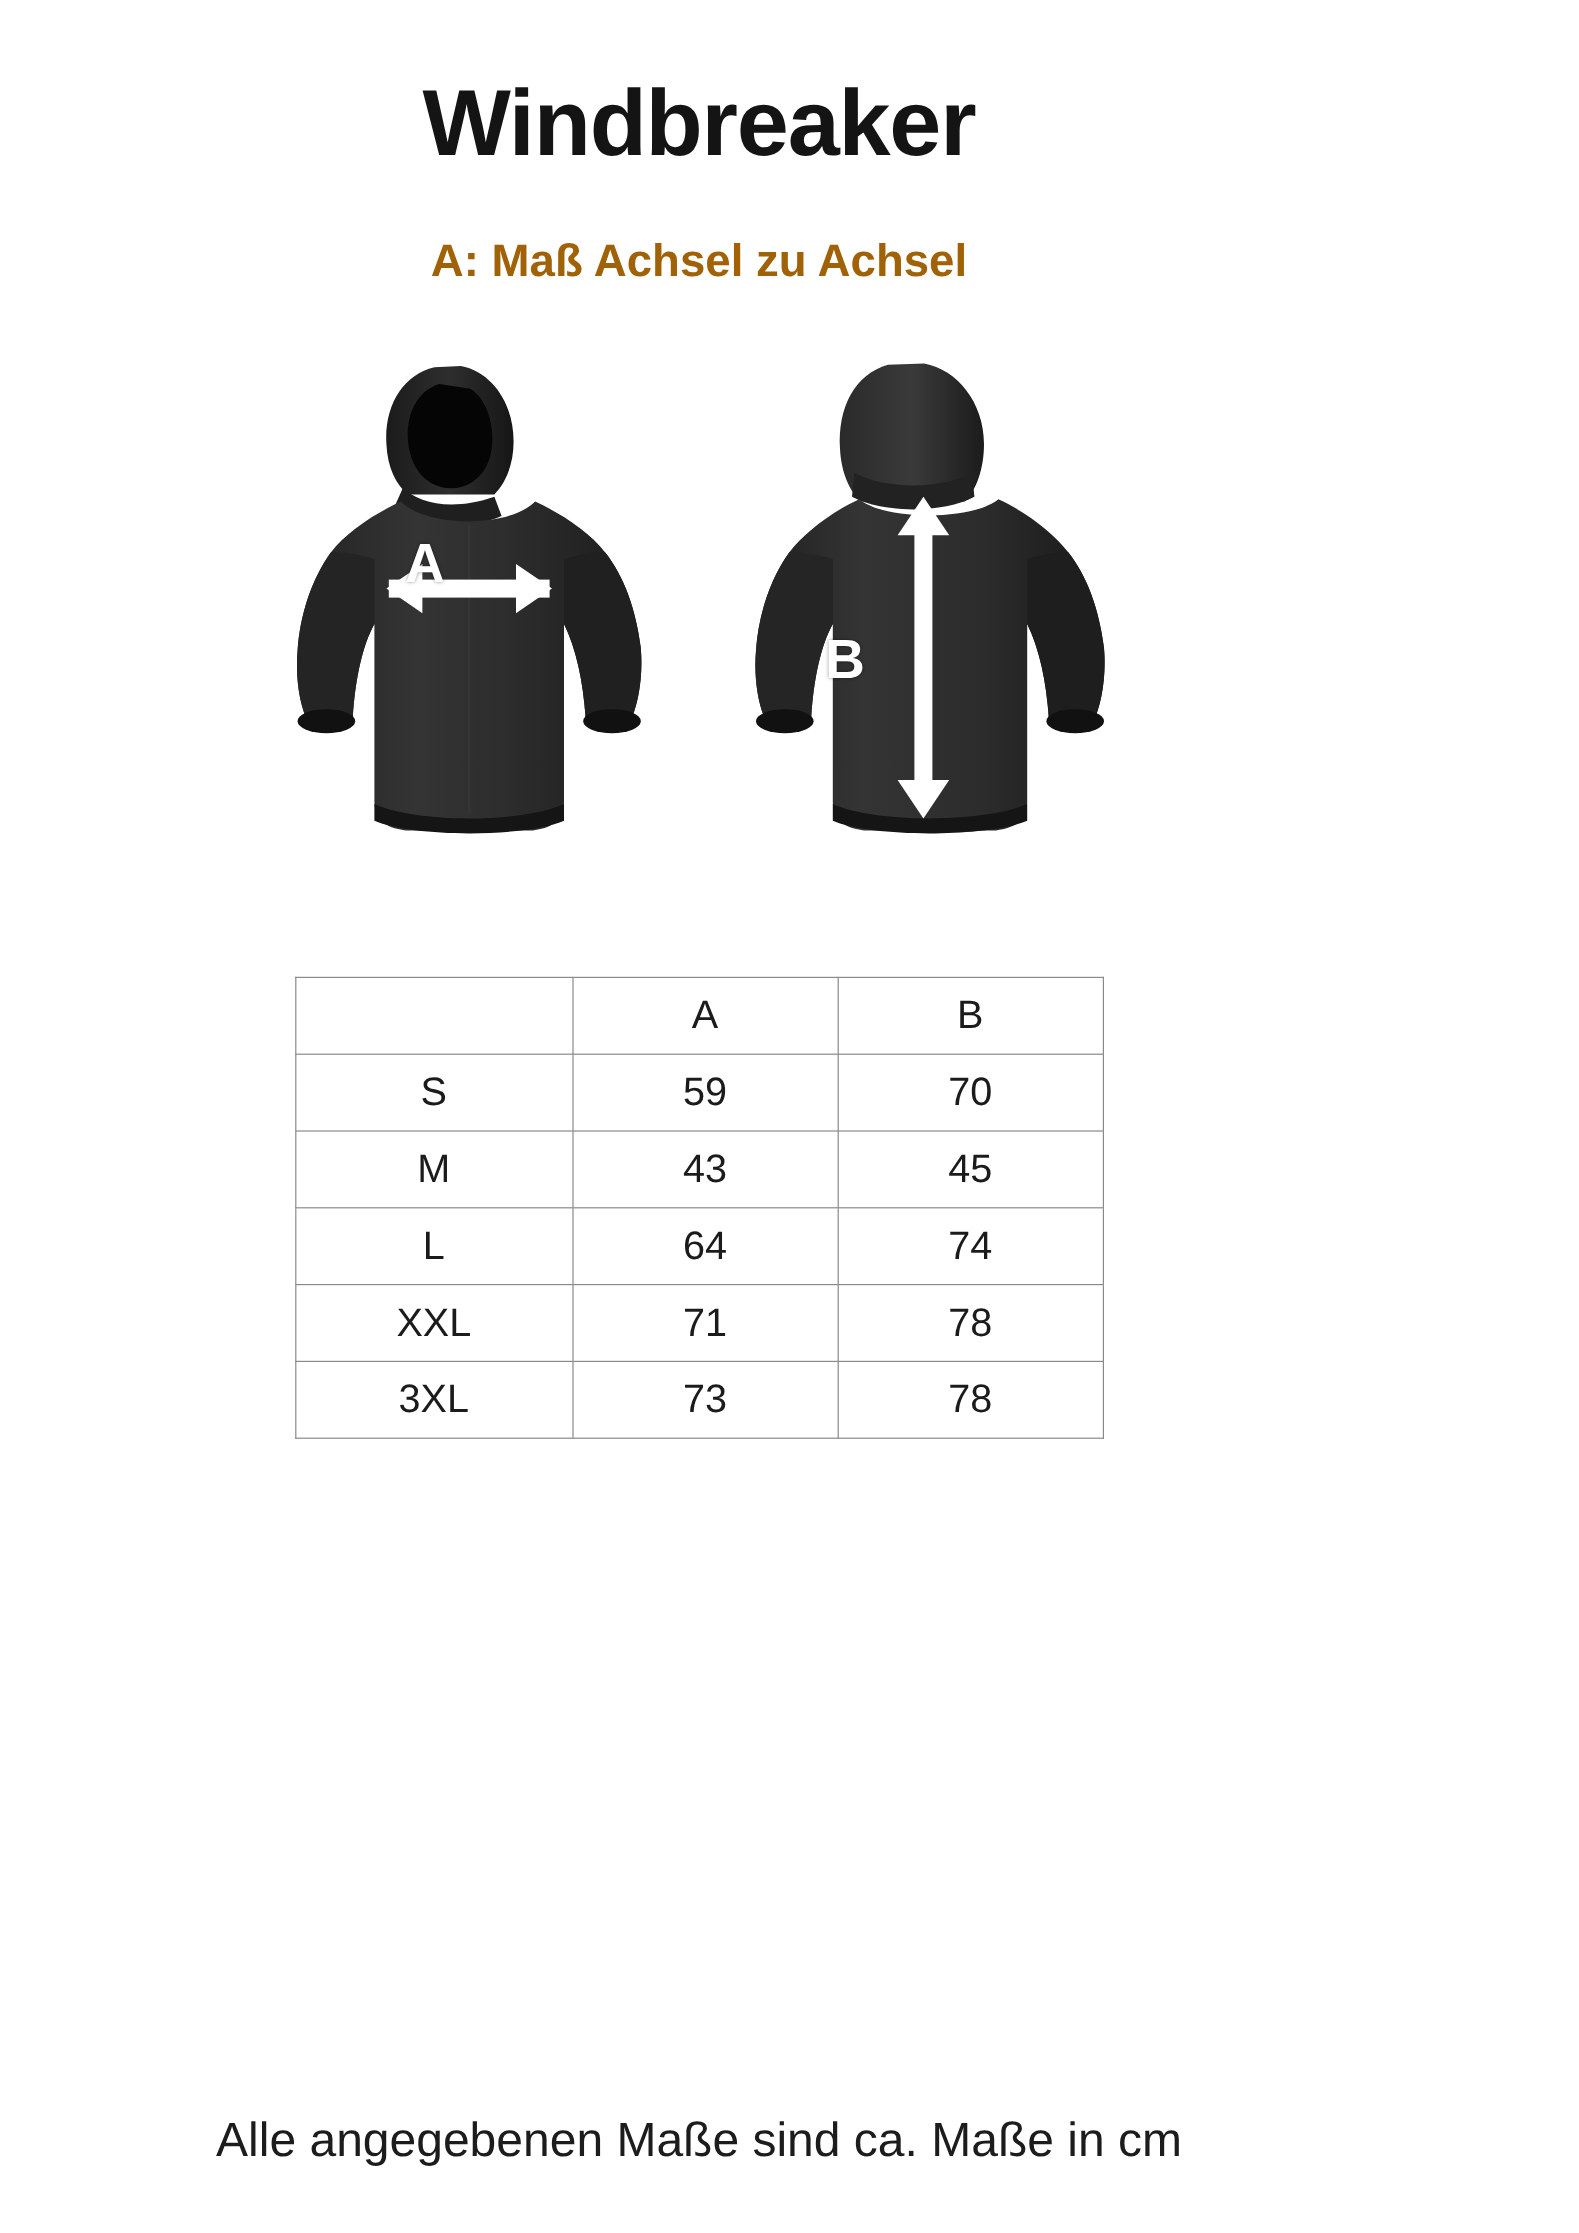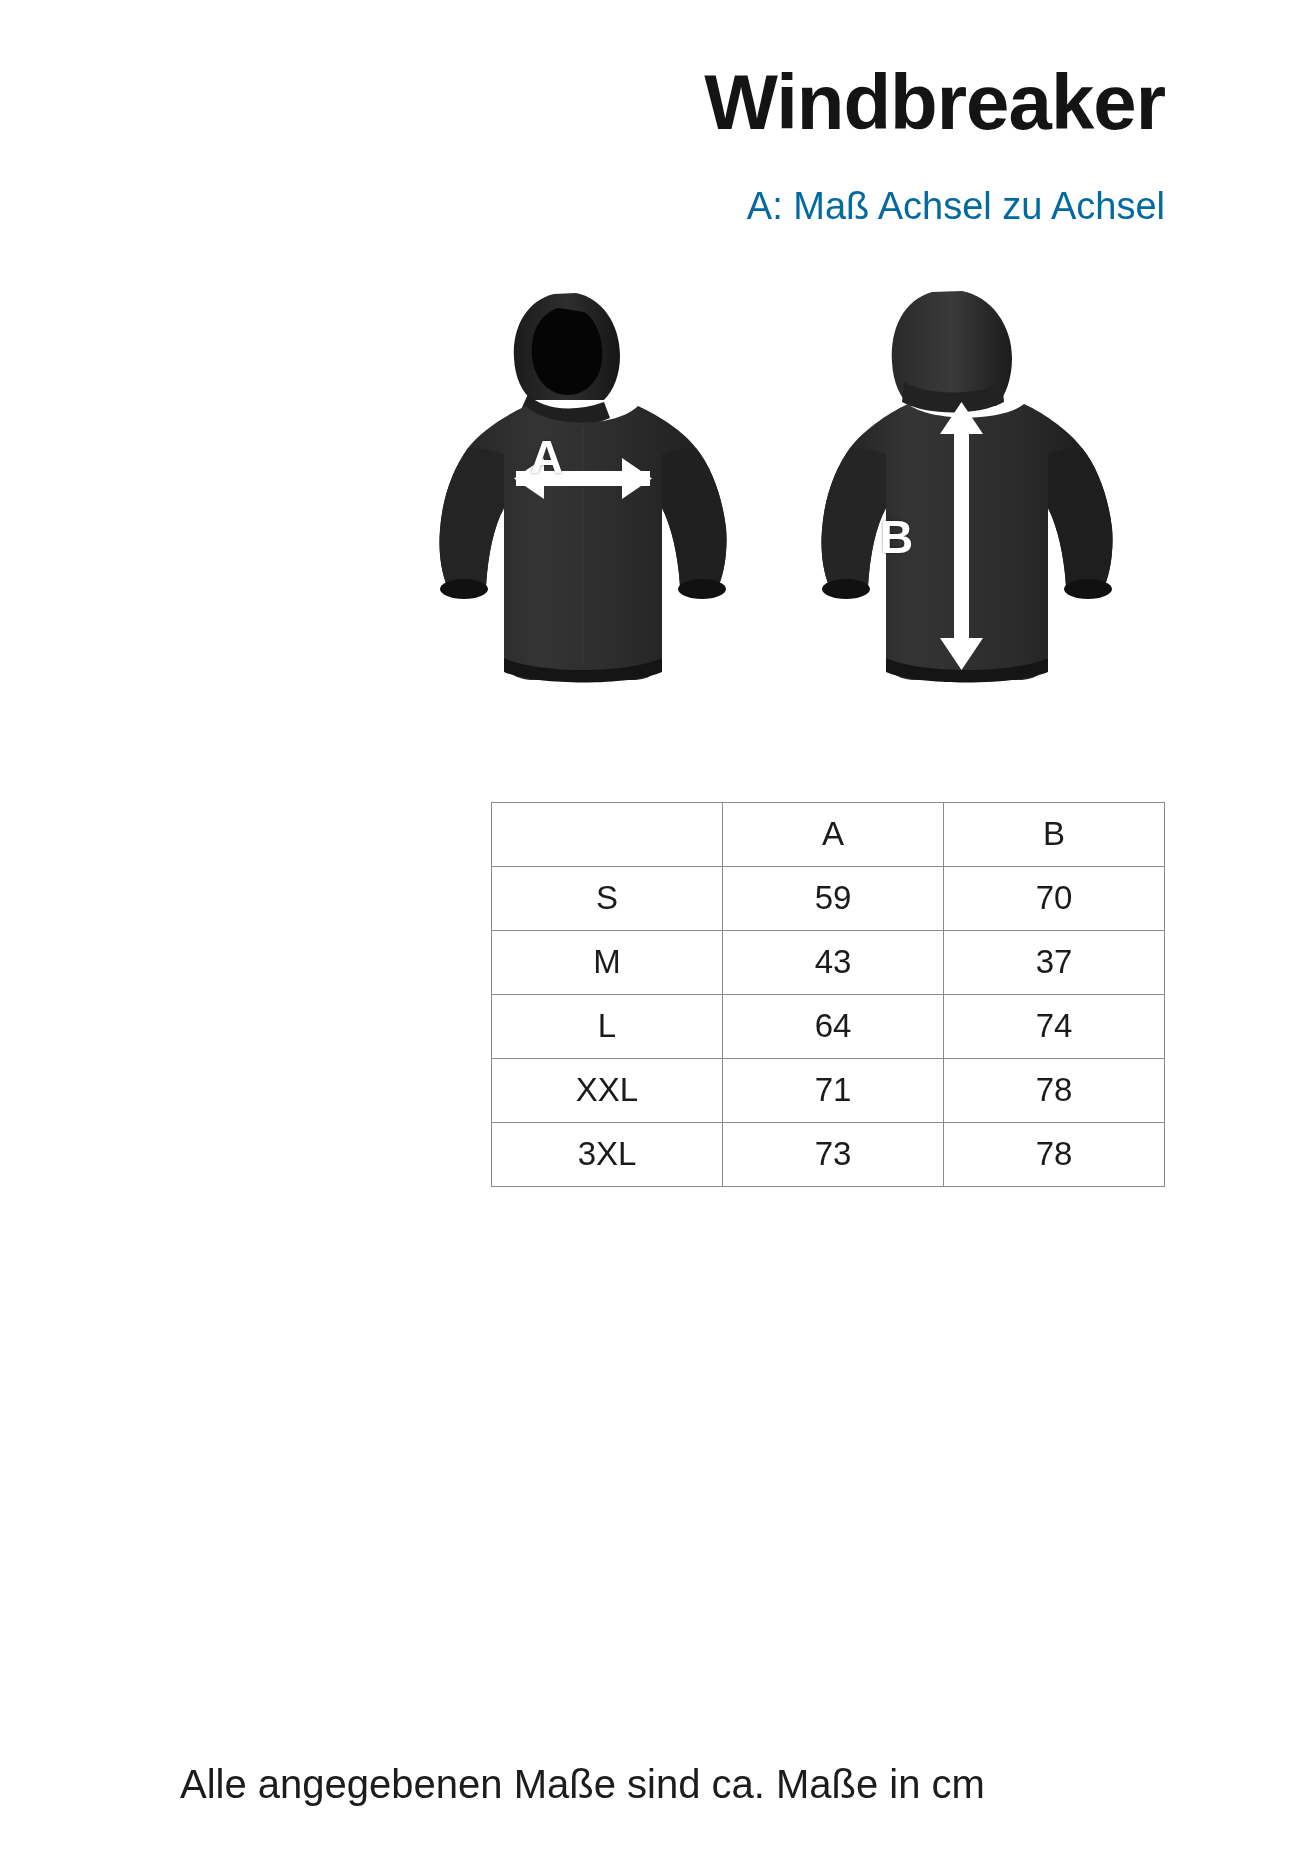--- a/index.html
+++ b/index.html
@@ -14,38 +14,39 @@
     color: #1a1a1a;
     position: relative;
     overflow: hidden;
   }
   .page {
     width: 1165px;
     height: 1861px;
     position: relative;
     display: flex;
     flex-direction: column;
-    align-items: flex-end;
+    align-items: center;
   }
   .title {
     font-size: 78px;
     font-weight: bold;
     letter-spacing: -1px;
     margin-top: 62px;
     margin-bottom: 0;
     line-height: 1.05;
     text-align: center;
     color: #141414;
   }
   .legend {
-    margin-top: 36px;
+    margin-top: 48px;
     font-size: 38px;
     line-height: 1.42;
     text-align: left;
-    color: #0369a1;
+    color: #a16207;
+    font-weight: bold;
   }
   .legend div {
     white-space: pre;
   }
   
   .illustration {
     margin-top: 52px;
     width: 780px;
     height: 430px;
     display: flex;
@@ -199,21 +200,21 @@
     </thead>
     <tbody>
       <tr>
         <td class="first-col">S</td>
         <td>59</td>
         <td>70</td>
       </tr>
       <tr>
         <td class="first-col">M</td>
         <td>43</td>
-        <td>37</td>
+        <td>45</td>
       </tr>
       <tr>
         <td class="first-col">L</td>
         <td>64</td>
         <td>74</td>
       </tr>
       <tr>
         <td class="first-col">XXL</td>
         <td>71</td>
         <td>78</td>

